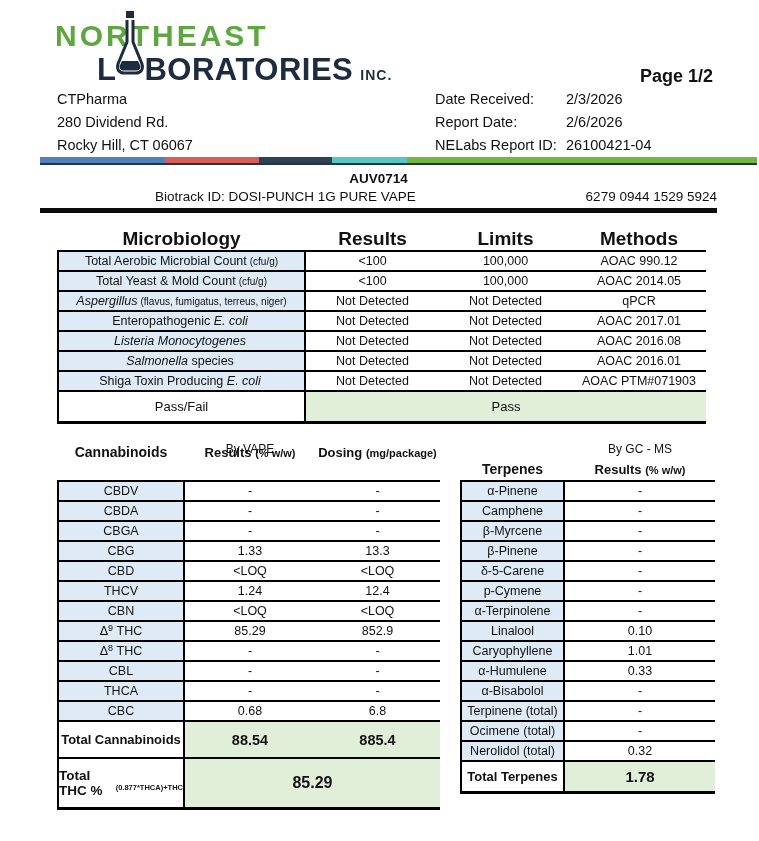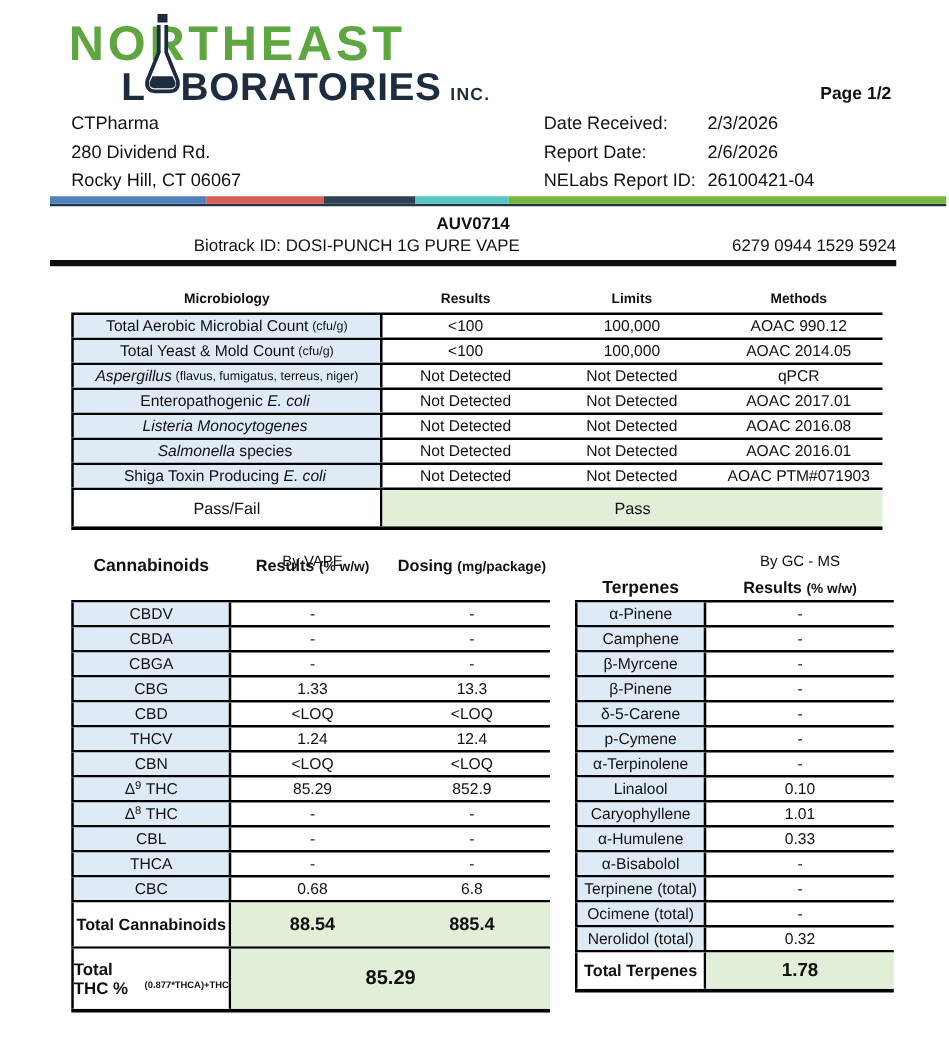--- a/index.html
+++ b/index.html
@@ -9,30 +9,30 @@
     --bar-blue:#4E81BD; --bar-red:#D85F58; --bar-navy:#2E4154; --bar-teal:#55C6C0; --bar-green:#74B73F;
     --cell-blue:#DEEBF7; --cell-green:#E1EFD8;
     --ink:#111;
   }
   *{margin:0;padding:0;box-sizing:border-box;}
   body{background:#fff;font-family:"Liberation Sans", sans-serif;color:var(--ink);}
   .page{position:relative;width:759px;height:841px;background:#fff;overflow:hidden;}
 
   
   .logo{position:absolute;left:55px;top:20px;}
-  .logo-l1{font-size:39px;font-weight:bold;letter-spacing:3px;color:var(--logo-green);line-height:32px;}
+  .logo-l1{font-size:30px;font-weight:bold;letter-spacing:3px;color:var(--logo-green);line-height:32px;}
   .logo-l2{margin-left:42px;font-size:31px;font-weight:bold;color:var(--navy);line-height:36px;letter-spacing:0.5px;display:flex;align-items:baseline;}
   .flask-gap{display:inline-block;width:28px;}
   .logo-inc{font-size:14px;font-weight:bold;margin-left:7px;letter-spacing:1px;}
   .flask{position:absolute;left:60px;top:-9px;}
 
   
   .banner{position:absolute;left:428px;top:6px;width:309px;height:57px;background:var(--banner-green);
     display:flex;align-items:center;justify-content:center;color:#fff;font-size:20px;font-weight:bold;letter-spacing:0.3px;}
-  .page-num{position:absolute;right:46px;top:66px;font-size:14px;font-weight:bold;}
+  .page-num{position:absolute;right:46px;top:66px;font-size:18px;font-weight:bold;}
 
   
   .client{position:absolute;left:57px;top:88px;font-size:14.5px;line-height:23px;}
   .report-info{position:absolute;left:435px;top:88px;font-size:14.5px;line-height:23px;}
   .ri-row{display:flex;}
   .ri-label{width:131px;}
 
   
   .color-bar{position:absolute;left:40px;top:157px;width:717px;height:8px;display:flex;border-bottom:2px solid #243447;}
   .seg-blue{width:17.4%;background:var(--bar-blue);}
@@ -46,21 +46,21 @@
   .black-bar{position:absolute;left:40px;top:208px;width:677px;height:5px;background:#0b0b0b;}
 
   
   .cell{display:flex;align-items:center;justify-content:center;font-size:12.5px;white-space:pre-wrap;}
   .note{font-size:10px;margin-left:3px;}
   .ital{font-style:italic;}
   .csup{font-size:9px;margin-top:-7px;}
 
   
   .mtable{position:absolute;left:57px;top:227px;width:649px;}
-  .mhead{display:flex;height:23px;font-weight:bold;font-size:11px;align-items:center;}
+  .mhead{display:flex;height:23px;font-weight:bold;font-size:19px;align-items:center;}
   .mh1{width:249px;text-align:center;}
   .mh{width:133px;text-align:center;}
   .mh:last-child{width:134px;}
   .mgrid{border-top:2.5px solid #000;border-bottom:3.5px solid #000;}
   .mrow{display:flex;height:20px;border-bottom:2px solid #000;}
   .mname{width:249px;background:var(--cell-blue);border-left:2px solid #000;border-right:2.5px solid #000;}
   .mval{width:133px;}
   .mval:last-child{width:134px;}
   .prow{display:flex;height:29px;}
   .prow .mname{background:#fff;font-size:13px;}

